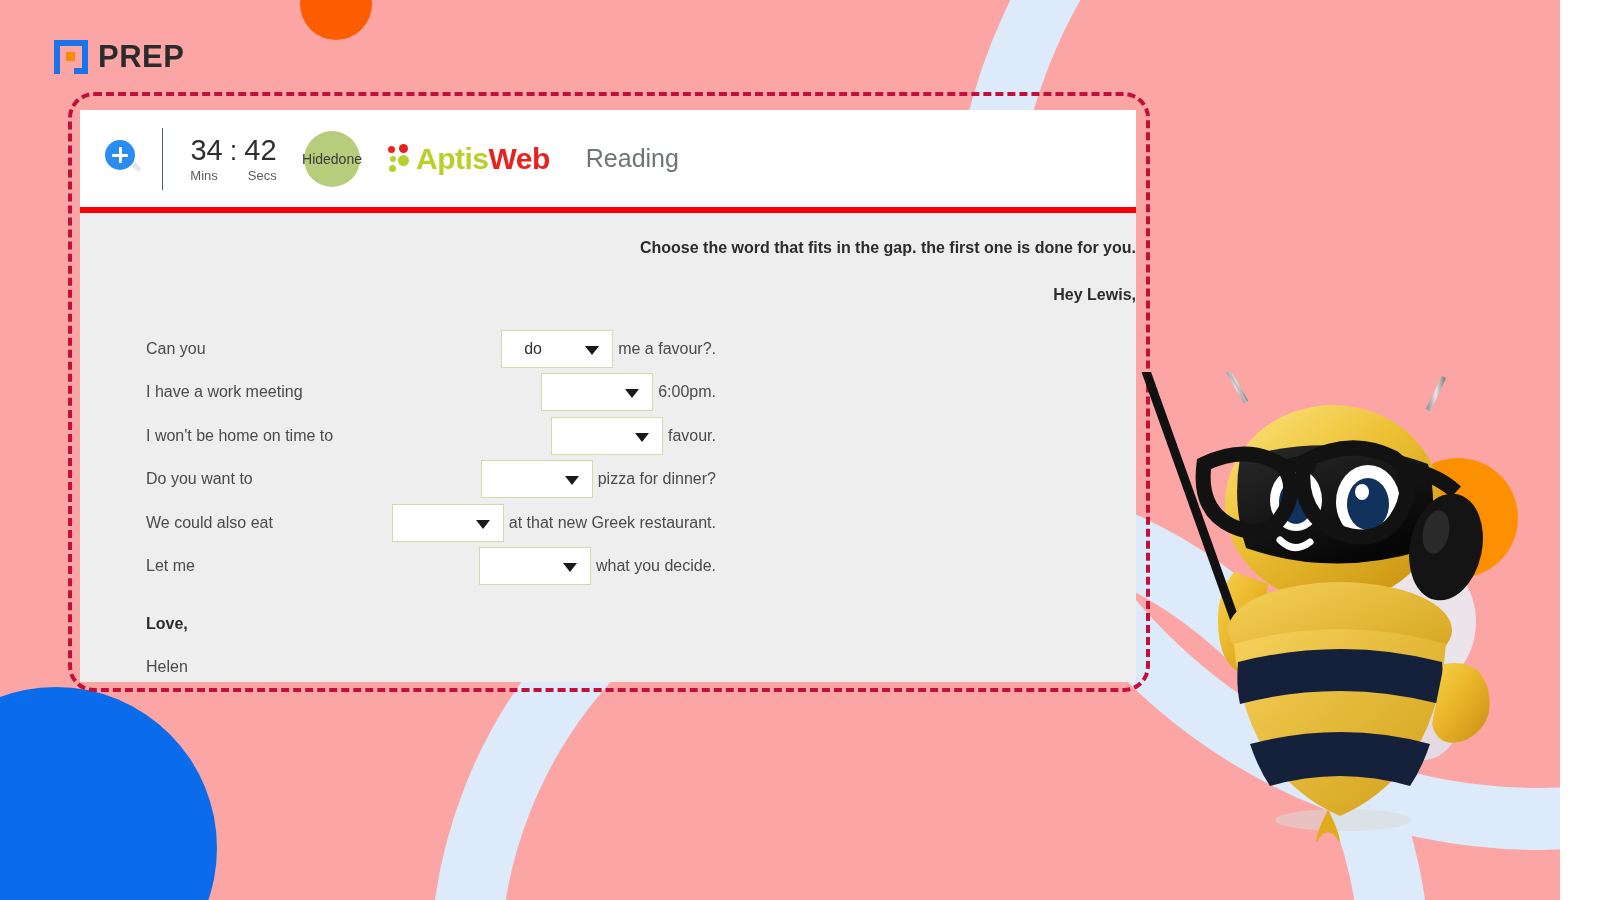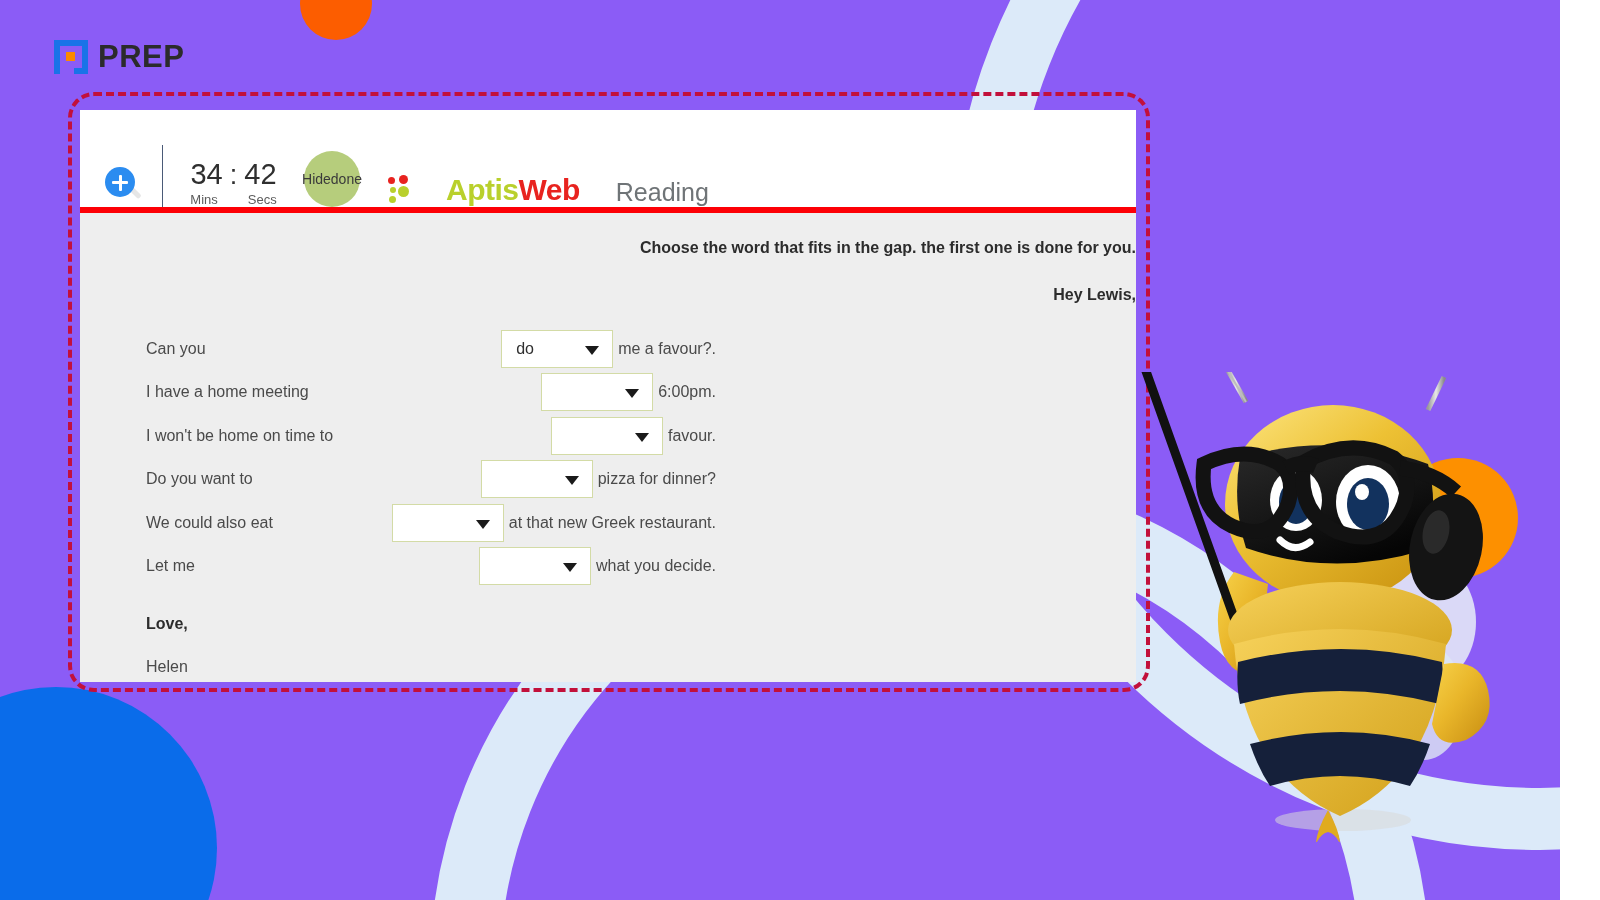--- a/index.html
+++ b/index.html
@@ -2,21 +2,21 @@
 <html><head>
 <meta charset="utf-8">
 <style>
   * { box-sizing: border-box; margin: 0; padding: 0; }
   html, body {
     width: 1600px; height: 900px;
     overflow: hidden;
     background: #ffffff;
     font-family: "Liberation Sans", sans-serif;
   }
-  #stage { position: relative; width: 1600px; height: 900px; background:#8b5cf6; overflow:hidden; }
+  #stage { position: relative; width: 1600px; height: 900px; background:#fca5a5; overflow:hidden; }
 
   
   .deco { position: absolute; pointer-events: none; }
   .arc-band {
     position:absolute; top:-330px; left:950px;
     width: 1180px; height: 1180px;
     border-radius: 50%;
     border: 62px solid #dceaf9;
     opacity: 1;
   }
@@ -62,21 +62,21 @@
 
   
   .exam-card {
     position:absolute; top:110px; left:80px;
     width: 1056px; height: 572px;
     background: #ffffff;
   }
   .exam-header {
     height: 97px;
     display: flex;
-    align-items: flex-end;
+    align-items: center;
     padding-left: 12px;
     background:#fff;
   }
   .zoom-icon-wrap { width: 64px; display:flex; justify-content:center; align-items:center; }
   .zoom-icon { position: relative; width: 42px; height: 42px; }
   .zoom-circle {
     position:absolute; top:2px; left:2px; width:30px; height:30px;
     border-radius:50%; background:#2b8cf0;
   }
   .zoom-plus-h { position:absolute; top:16px; left:9px; width:16px; height:3px; background:#fff; border-radius:1px;}
@@ -99,21 +99,21 @@
     width: 56px; height: 56px; border-radius: 50%;
     background: #b6cd7c;
     display:flex; flex-direction:row; align-items:center; justify-content:center;
     color:#3a3a3a; font-size:14px; line-height:16px; cursor:pointer;
   }
 
   .aptis-logo { margin-left: 28px; display:flex; align-items:center; }
   .aptis-dots { position:relative; width: 26px; height: 30px; margin-right: 2px; }
   .dot { position:absolute; border-radius:50%; }
   .aptis-word { font-size: 30px; font-weight: bold; letter-spacing:-0.5px; }
-  .aptis-a { color:#b9d02c;margin-left:30px; }
+  .aptis-a { color:#b9d02c; }
   .aptis-web { color:#e8231f; }
 
   .skill-label { margin-left: 36px; font-size: 25px; color:#6f7477; }
 
   .red-bar { height: 6px; background: #fd0006; }
 
   .exam-body {
     background:#eeeeee;
     height: 469px;
     padding: 26px 0 0 66px;
@@ -130,21 +130,21 @@
   .gap-select {
     position: relative;
     width: 112px; height: 38px;
     background:#fff;
     border: 1px solid #d3dba6;
     display:flex; align-items:center;
     cursor:pointer;
     flex: none;
   }
   .gap-select .sel-val {
-    font-size: 16px; color:#2f2f2f; padding-left: 14px;
+    font-size: 16px; color:#2f2f2f; padding-left: 22px;
     white-space: nowrap; overflow: hidden;
   }
   .caret {
     position:absolute; right: 13px; top: 50%; margin-top:-3px;
     width: 0; height: 0;
     border-left: 7px solid transparent;
     border-right: 7px solid transparent;
     border-top: 9px solid #1a1a1a;
   }
 
@@ -232,21 +232,21 @@
           <div class="gap-row" style="width: 570px;">
             <span class="gap-pre">Can you</span>
             <span style="display: inline-block; flex: 1 1 auto; min-width: 6px;"></span>
             <div class="gap-select">
               <span class="sel-val">do</span>
               <span class="caret"></span>
             </div>
             <span class="gap-post">me a favour?.</span>
           </div>
           <div class="gap-row" style="width: 570px;">
-            <span class="gap-pre">I have a home meeting</span>
+            <span class="gap-pre">I have a work meeting</span>
             <span style="display: inline-block; flex: 1 1 auto; min-width: 6px;"></span>
             <div class="gap-select">
               <span class="sel-val"></span>
               <span class="caret"></span>
             </div>
             <span class="gap-post">6:00pm.</span>
           </div>
           <div class="gap-row" style="width: 570px;">
             <span class="gap-pre">I won't be home on time to</span>
             <span style="display: inline-block; flex: 1 1 auto; min-width: 6px;"></span>

